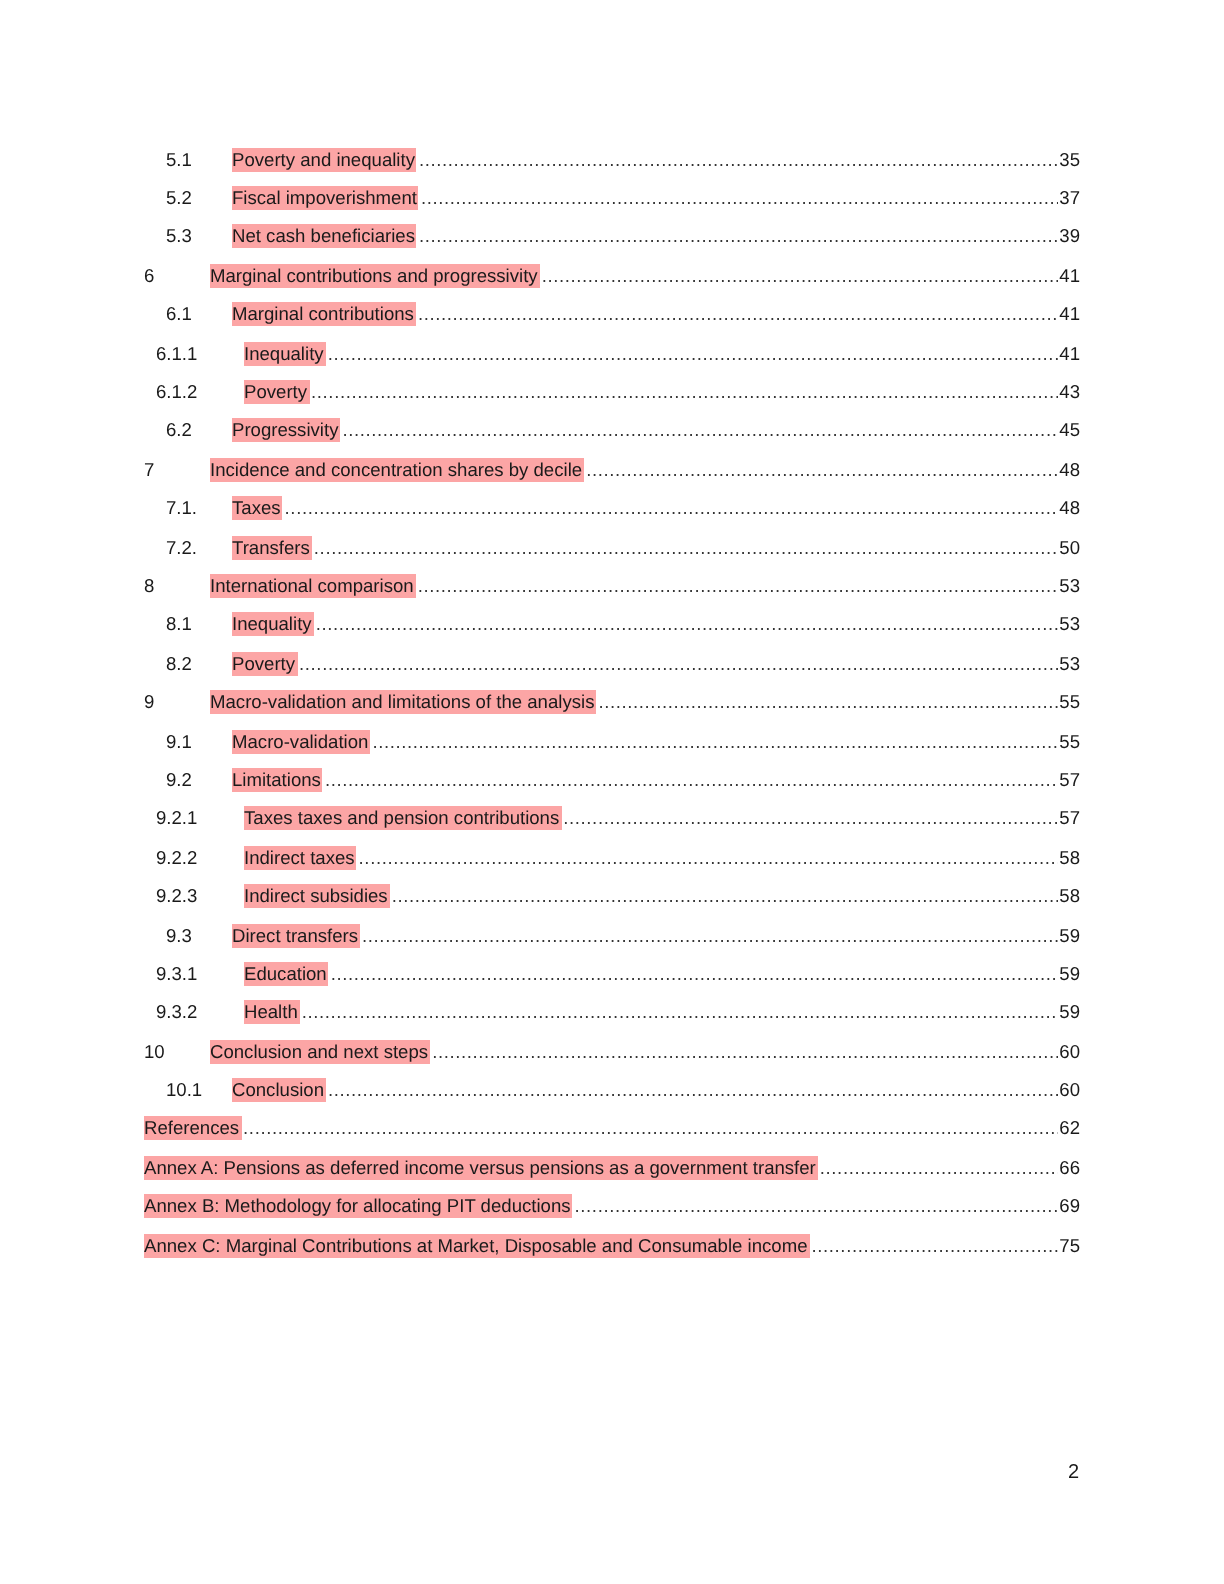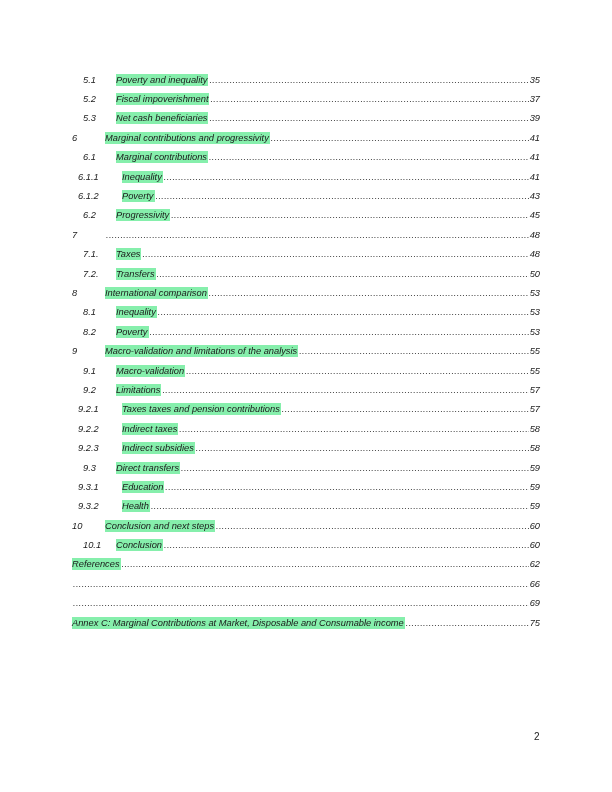--- a/index.html
+++ b/index.html
@@ -1,22 +1,22 @@
 <!DOCTYPE html>
 <html><head>
 <meta charset="utf-8">
 <style>
   html, body { margin: 0; padding: 0; background: #ffffff; }
   body { width: 612px; height: 792px; position: relative; overflow: hidden;
          font-family: "Liberation Sans", sans-serif; color: #1a1a1a; }
-  .toc { position: absolute; left: 72px; top: 70px; width: 468px; font-style: italic; }
+  .toc { position: absolute; left: 72px; top: 70px; width: 468px; }
   .row { position: relative; height: 19.4px; display: flex; align-items: center;
          font-size: 9.3px; line-height: 12px; white-space: nowrap; }
   .num { display: inline-block; flex: 0 0 auto; }
-  .title { flex: 0 0 auto; background: #86efac; padding-right: 1px; }
+  .title { flex: 0 0 auto; background: #fca5a5; padding-right: 1px; }
   .leader { flex: 1 1 auto; overflow: hidden; color: #333; letter-spacing: 0.3px;
             margin: 0 1px; }
   .leader::before { content: "................................................................................................................................................................................................................................................"; }
   .page { flex: 0 0 auto; text-align: center; min-width: 10px; }
   .lvl1 .num { width: 33px; margin-left: 0; }
   .lvl2 .num { width: 33px; margin-left: 11px; }
   .lvl3 .num { width: 44px; margin-left: 6px; }
   .lvl0 .num { width: 0; }
   .page-number { position: absolute; left: 534px; top: 731px; font-size: 10px; }
 </style>
@@ -67,20 +67,21 @@
       <span class="page">43</span>
     </div>
     <div class="row lvl2">
       <span class="num">6.2</span>
       <span class="title">Progressivity</span>
       <span class="leader"></span>
       <span class="page">45</span>
     </div>
     <div class="row lvl1">
       <span class="num">7</span>
+      <span class="title">Incidence and concentration shares by decile</span>
       <span class="leader"></span>
       <span class="page">48</span>
     </div>
     <div class="row lvl2">
       <span class="num">7.1.</span>
       <span class="title">Taxes</span>
       <span class="leader"></span>
       <span class="page">48</span>
     </div>
     <div class="row lvl2">
@@ -174,25 +175,27 @@
       <span class="page">60</span>
     </div>
     <div class="row lvl0">
       <span class="num"></span>
       <span class="title">References</span>
       <span class="leader"></span>
       <span class="page">62</span>
     </div>
     <div class="row lvl0">
       <span class="num"></span>
+      <span class="title">Annex A: Pensions as deferred income versus pensions as a government transfer</span>
       <span class="leader"></span>
       <span class="page">66</span>
     </div>
     <div class="row lvl0">
       <span class="num"></span>
+      <span class="title">Annex B: Methodology for allocating PIT deductions</span>
       <span class="leader"></span>
       <span class="page">69</span>
     </div>
     <div class="row lvl0">
       <span class="num"></span>
       <span class="title">Annex C: Marginal Contributions at Market, Disposable and Consumable income</span>
       <span class="leader"></span>
       <span class="page">75</span>
     </div>
   </div>

